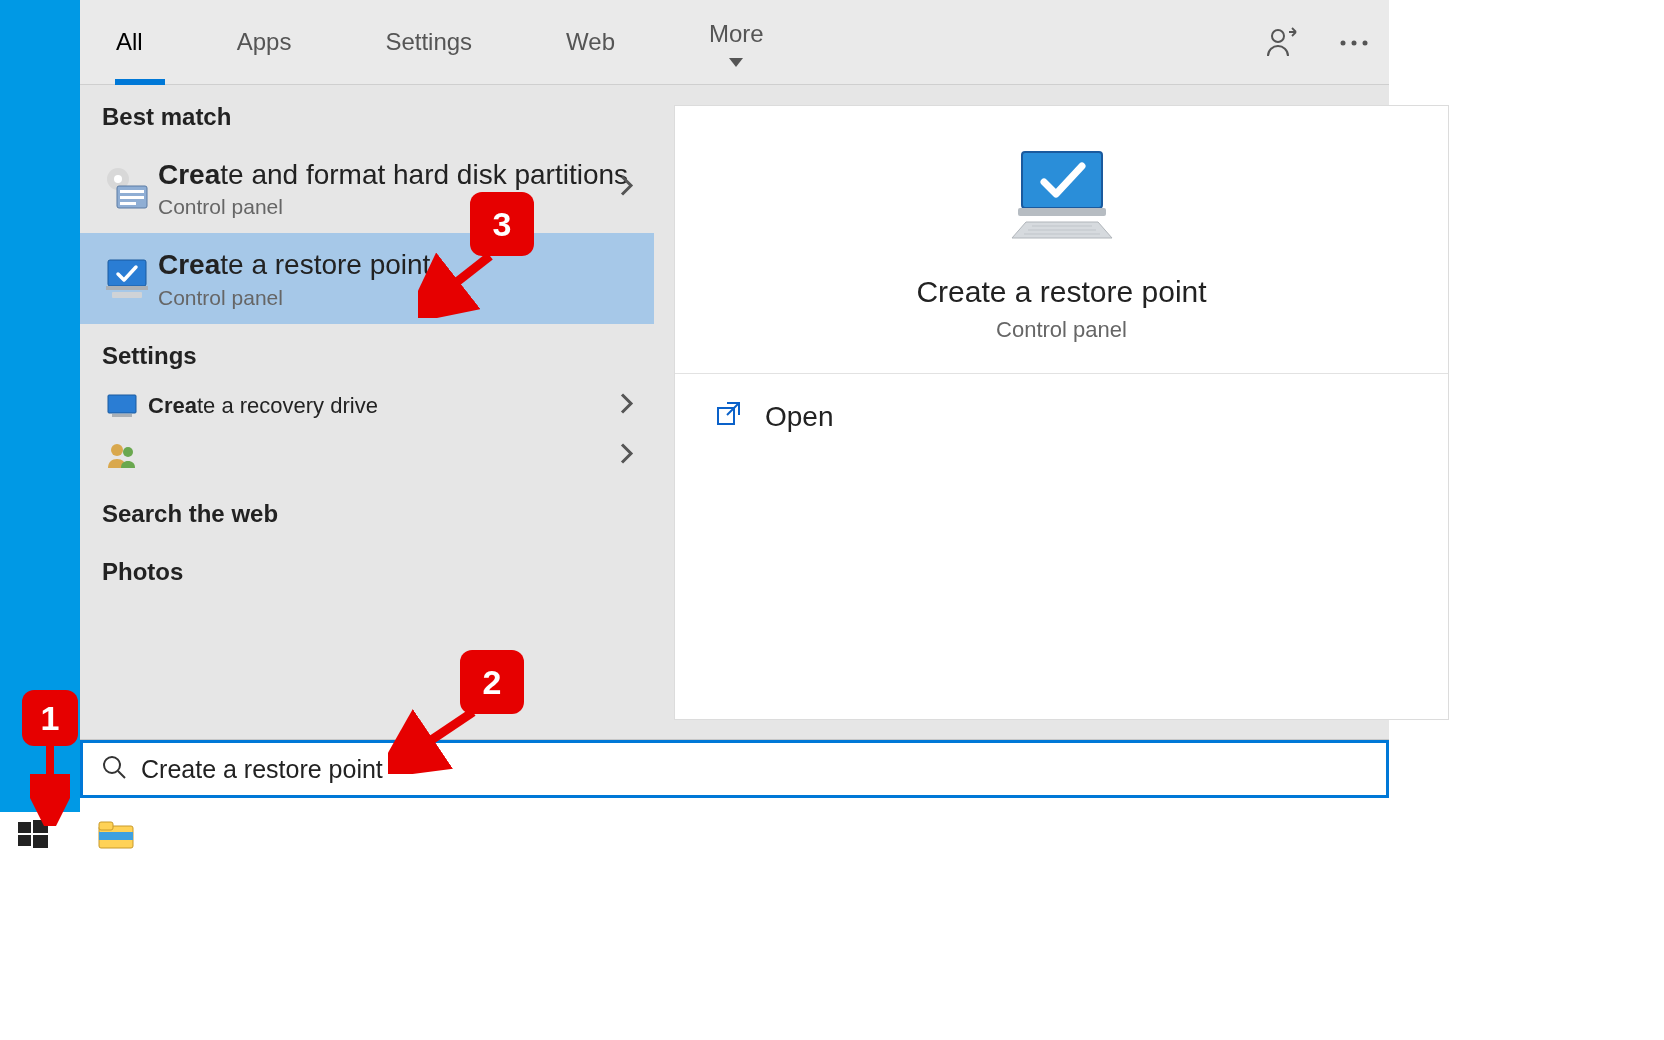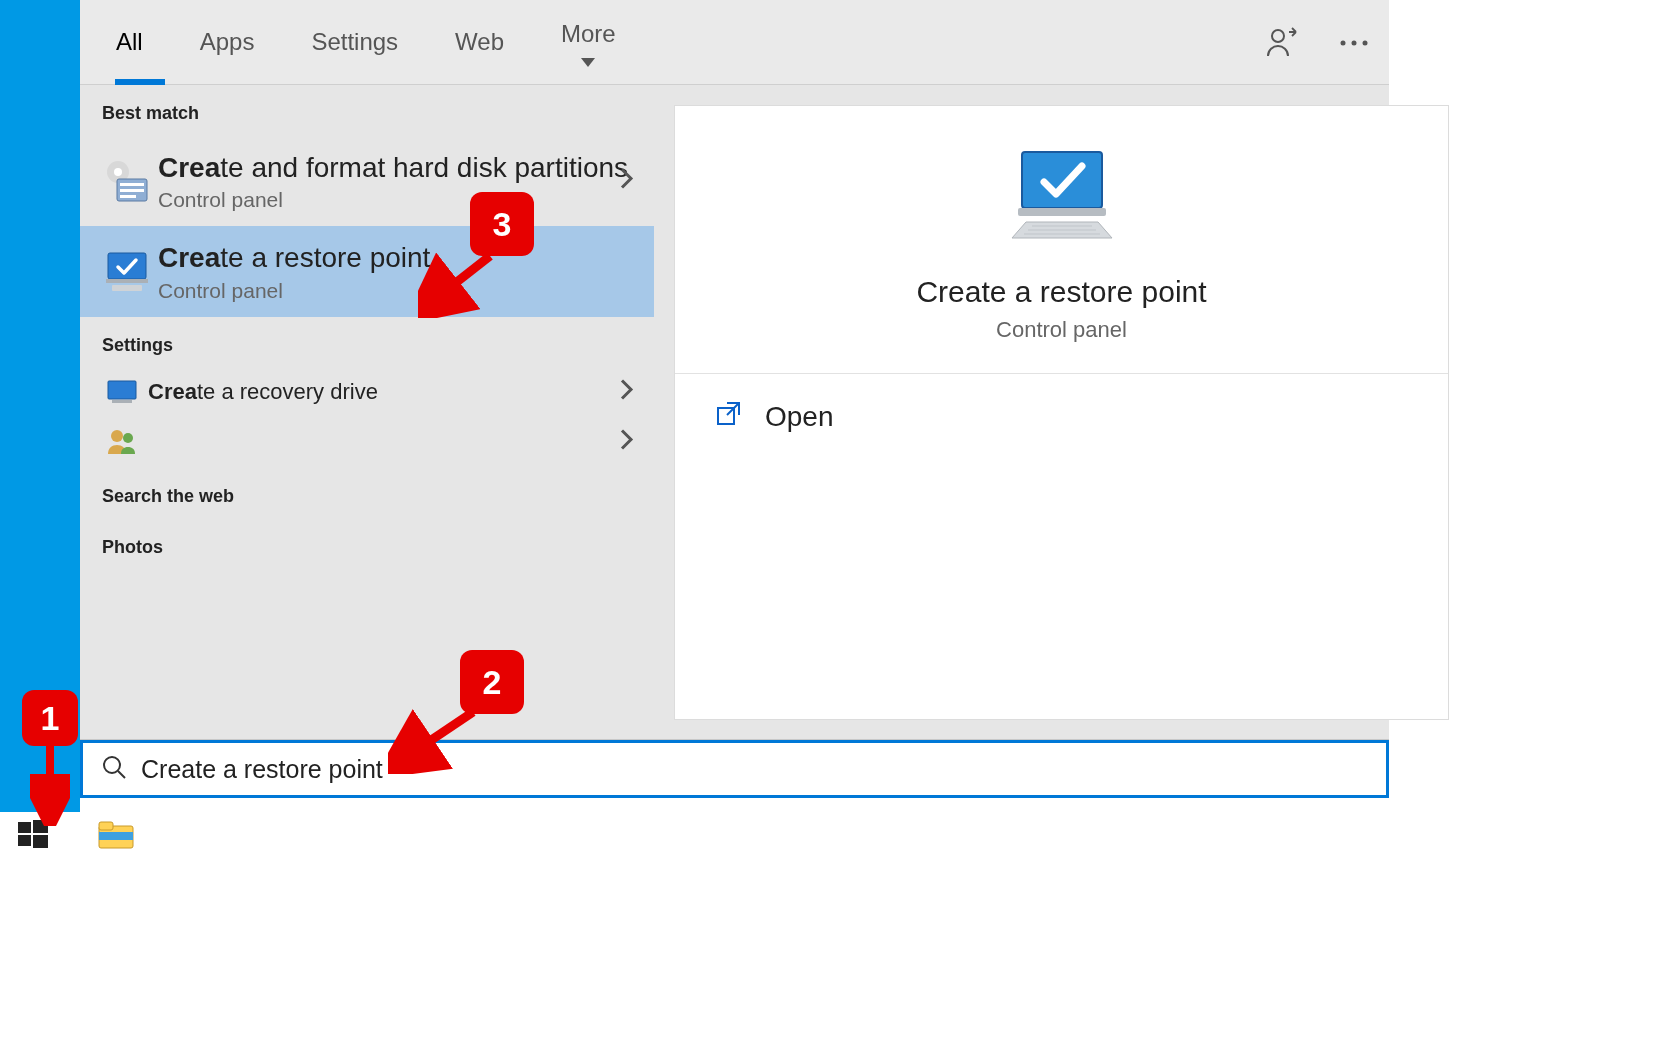--- a/index.html
+++ b/index.html
@@ -10,33 +10,34 @@
   .search-panel {
     position: absolute; left: 80px; top: 0; width: 1309px; height: 740px;
     background: #e6e6e6; border-bottom: 1px solid #c8c8c8;
   }
 
   
   .tabs {
     display: flex; align-items: center; height: 85px;
     border-bottom: 1px solid #cfcfcf; padding-left: 30px; position: relative;
     background: #eaeaea;
+    gap: 37px;
   }
   .tab { font-size: 24px; color: #555; margin-right: 45px; padding: 0 6px; cursor: pointer; }
   .tab.active { color: #000; font-weight: 400; }
   .tab-underline { position: absolute; left: 35px; width: 50px; height: 6px; background: #0078d7; bottom: -1px; }
   .tab-more { display: inline-flex; align-items: center; gap: 8px; flex-direction: column; }
   .chev-down { width: 0; height: 0; border-left: 7px solid transparent; border-right: 7px solid transparent; border-top: 9px solid #555; position: relative; top: 2px;}
 
   .top-right { position: absolute; right: 20px; top: 0; height: 85px; display: flex; align-items: center; gap: 40px; }
   .user-icon svg, .more-dots svg { display: block; }
 
   
   .results-col { position: absolute; left: 0; top: 85px; width: 574px; bottom: 0; overflow: hidden; }
-  .section-header { font-size: 18px; font-weight: 600; color: #222; padding: 18px 22px 12px; }
+  .section-header { font-size: 24px; font-weight: 600; color: #222; padding: 18px 22px 12px; }
 
   .result-row { display: flex; align-items: center; padding: 10px 16px 10px 22px; position: relative; cursor: pointer; }
   .result-row.tall { padding-top: 14px; padding-bottom: 14px; }
   .result-row.selected { background: #a6c8e8; }
   .icon-box { width: 50px; min-width: 50px; display: flex; align-items: center; justify-content: center; }
   .result-text { flex: 1; padding-left: 6px; }
   .result-title { font-size: 28px; color: #222; line-height: 1.3; }
   .result-sub { font-size: 21px; color: #666; margin-top: 2px; }
   .row-chevron { position: absolute; right: 20px; top: 50%; transform: translateY(-50%); font-size: 26px; color: #555; }
 

